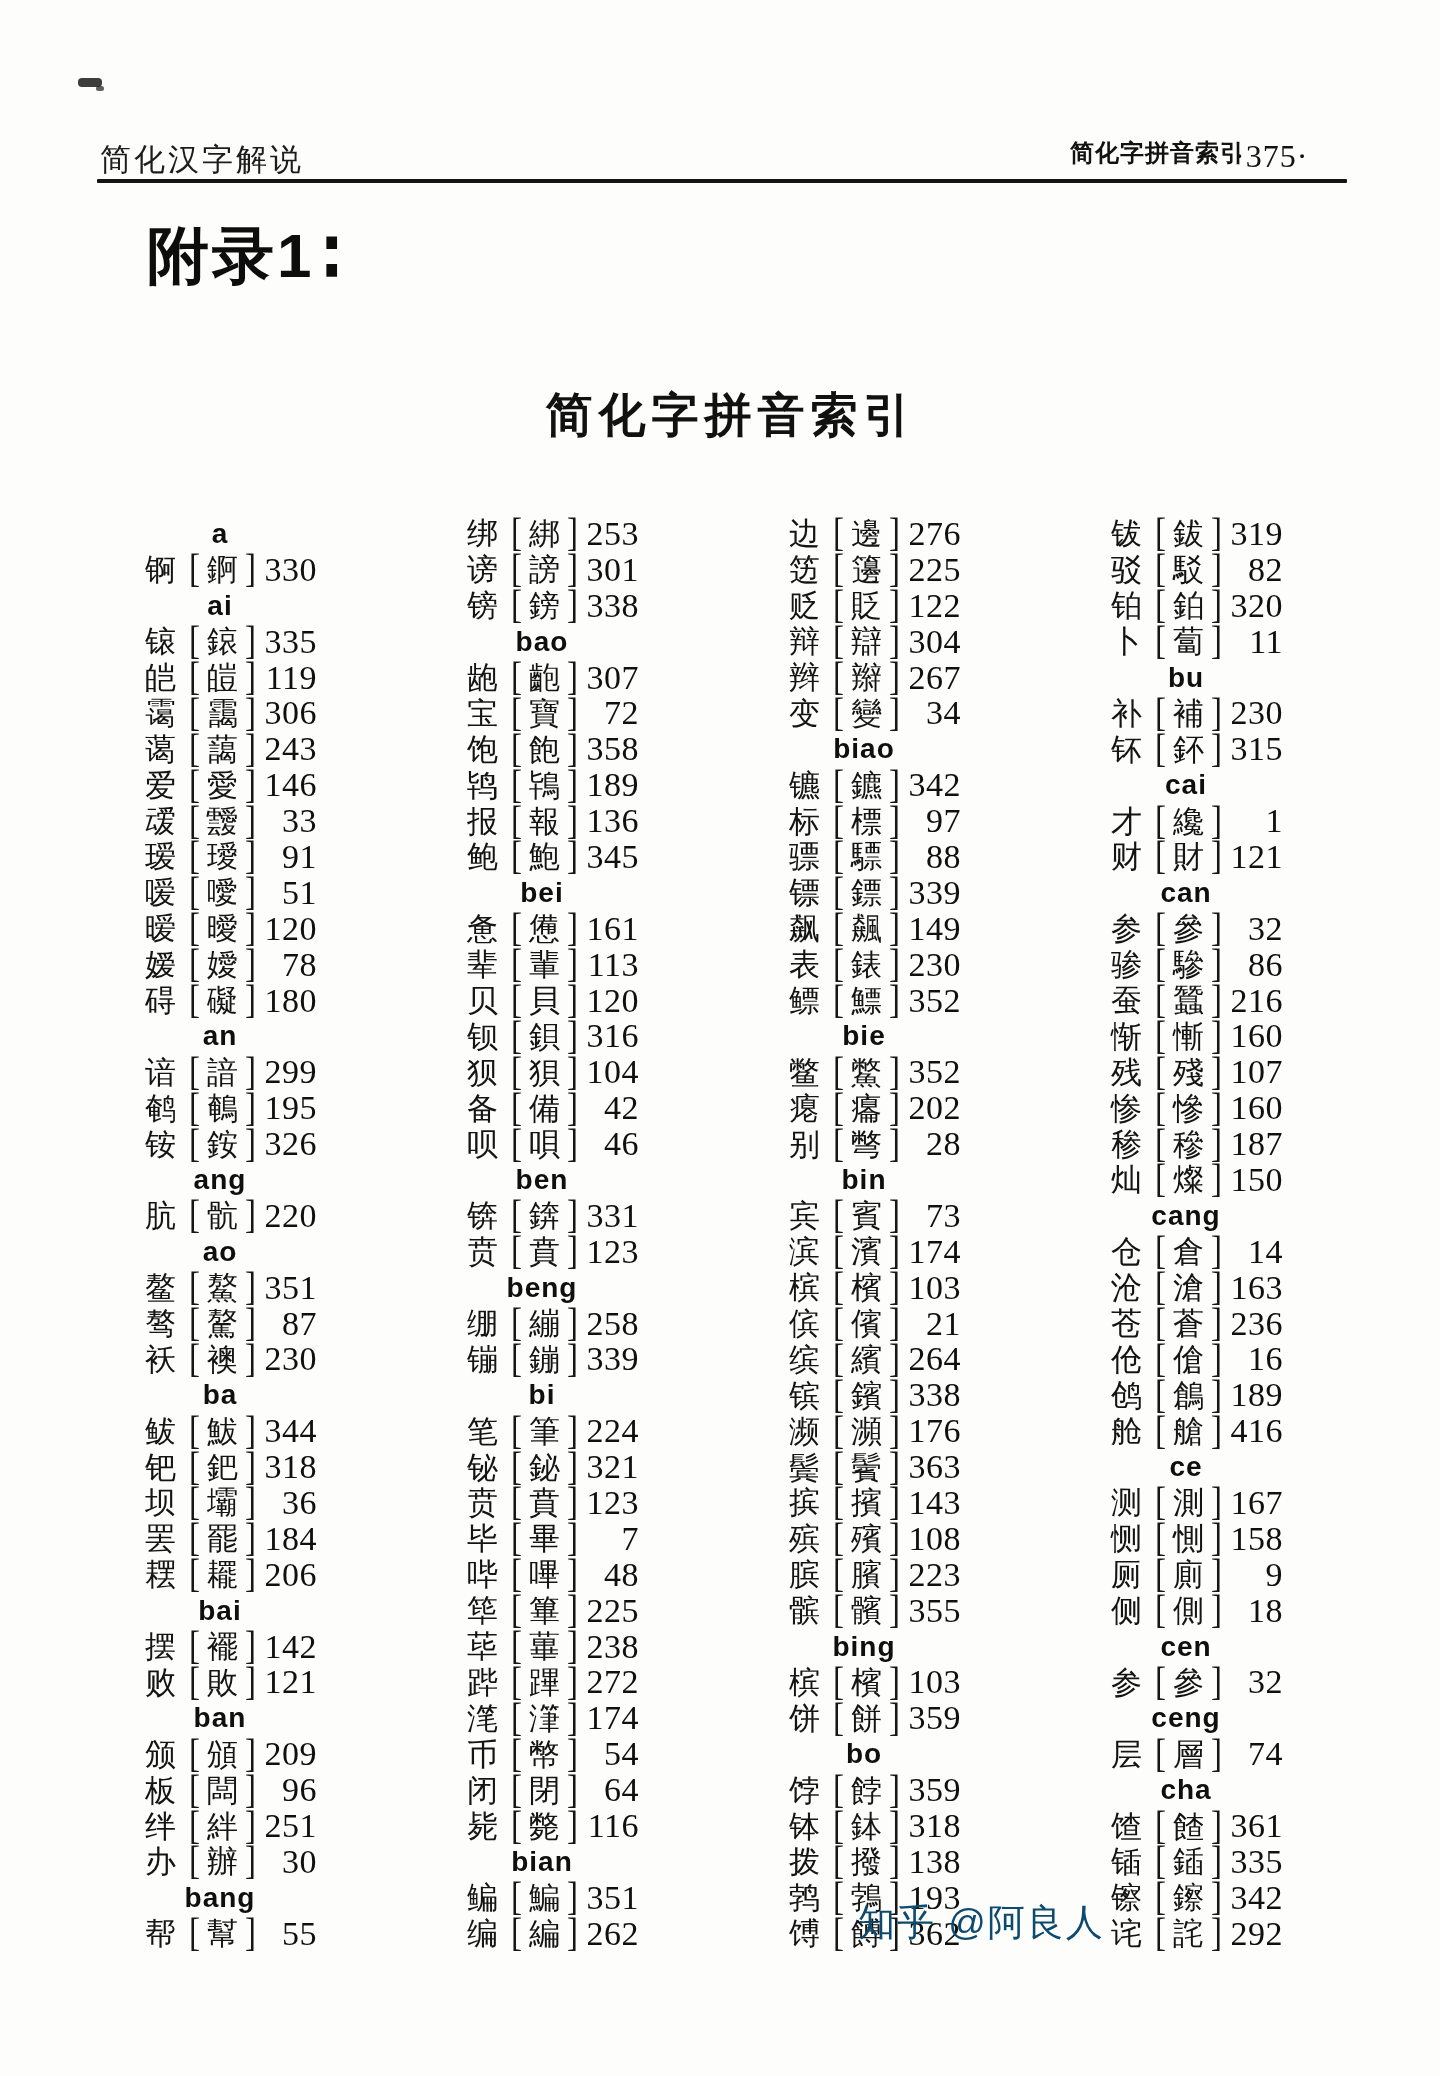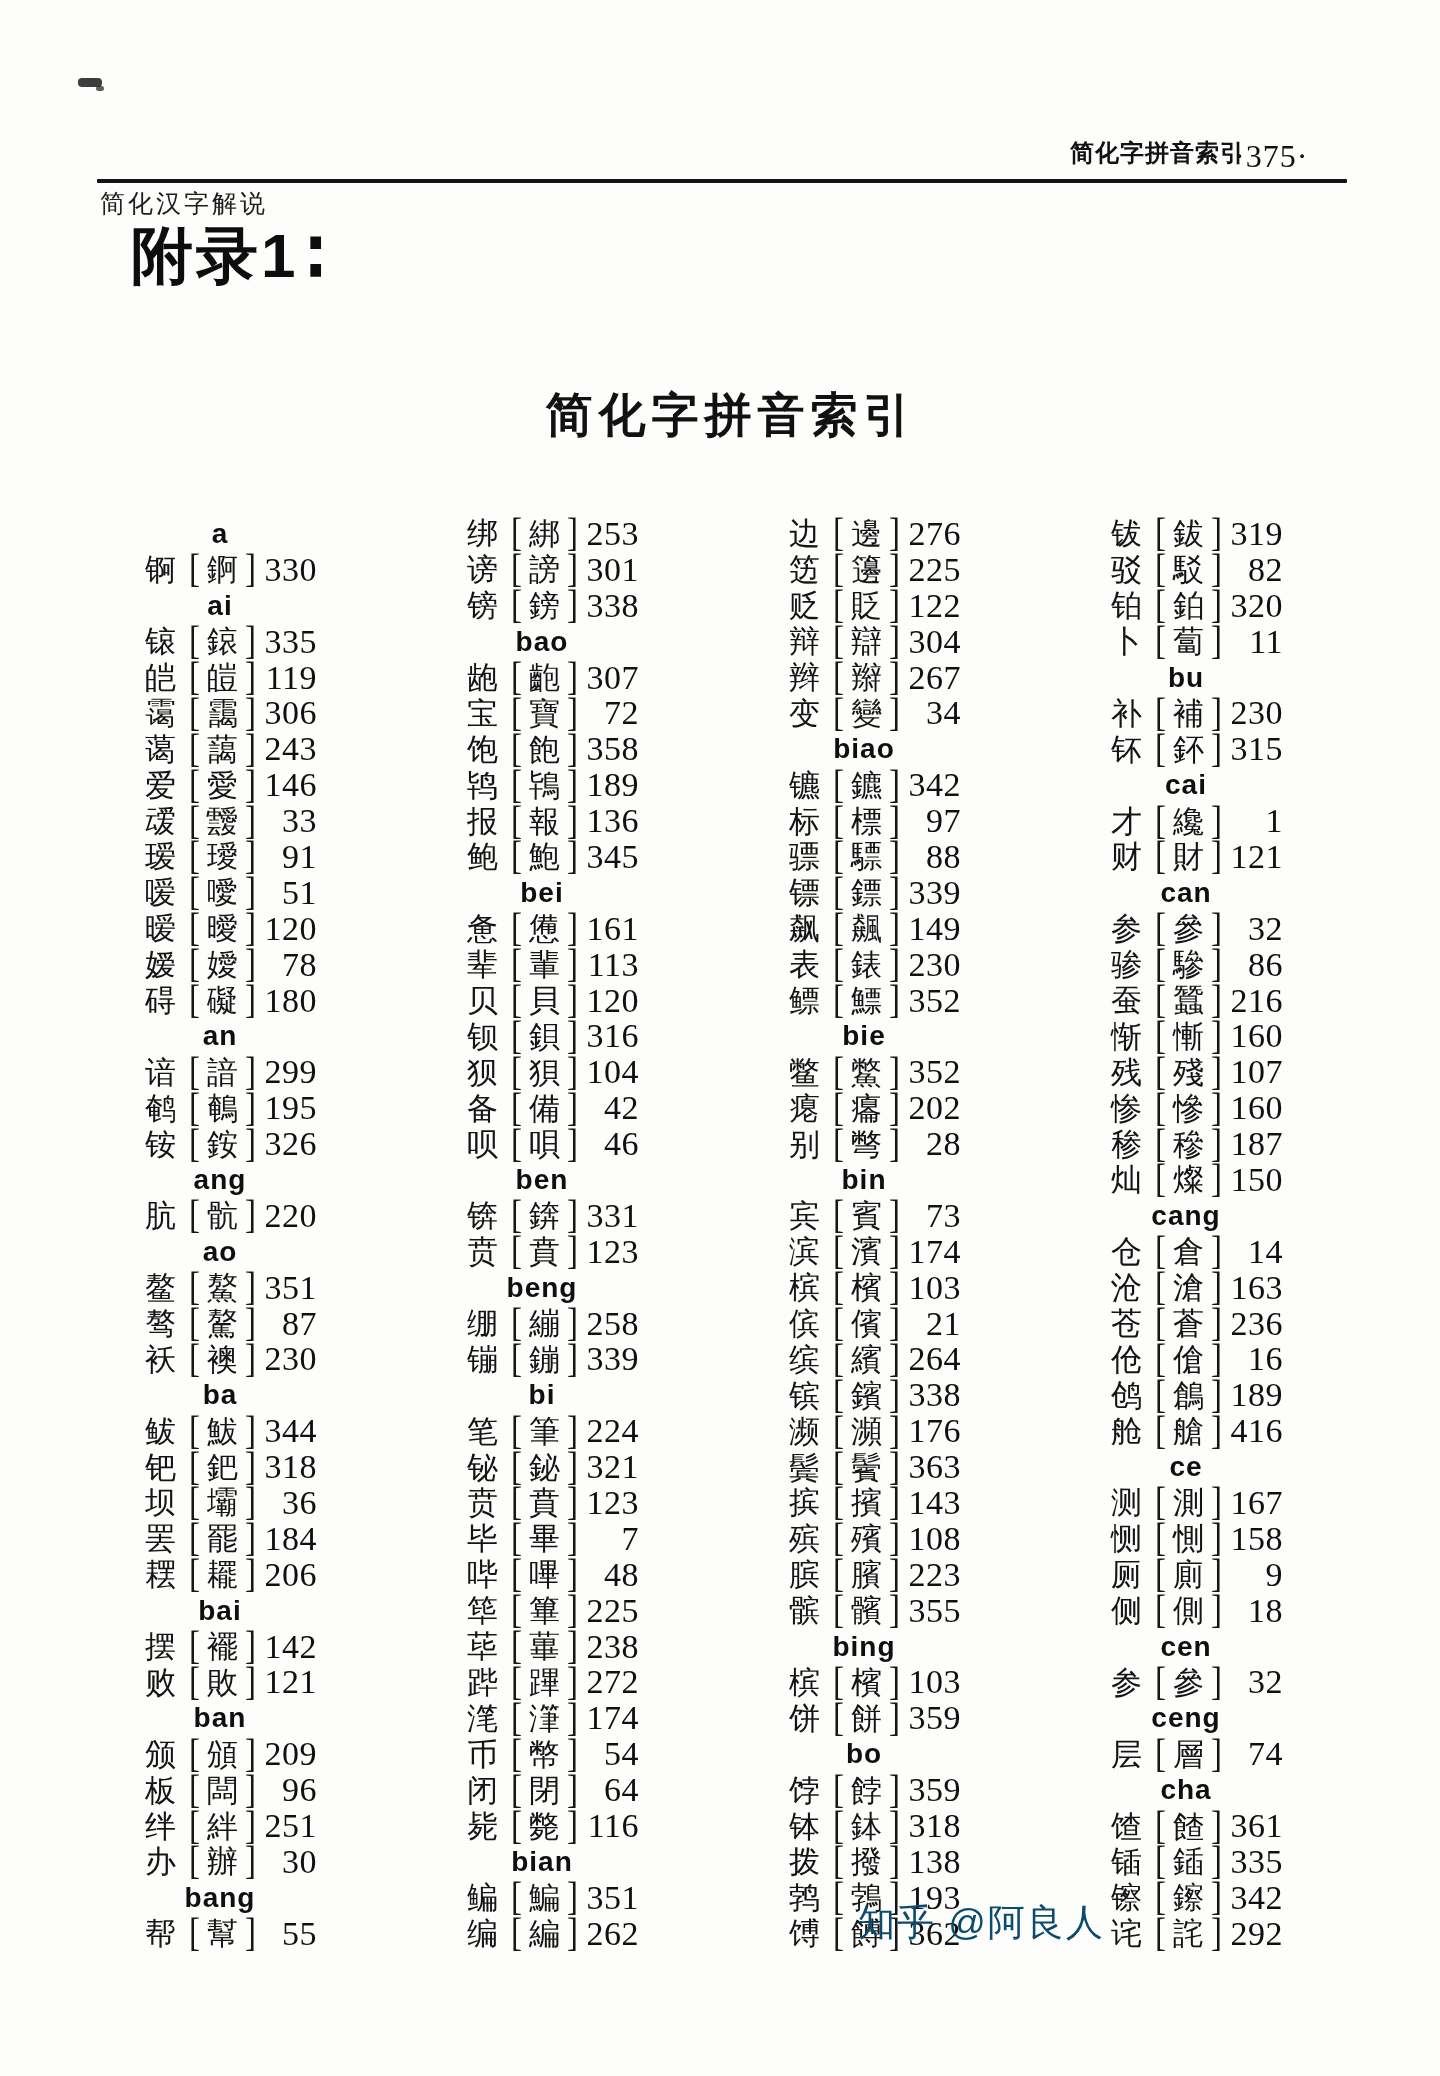--- a/index.html
+++ b/index.html
@@ -8,37 +8,37 @@
     width:1440px;height:2076px;
     margin:0 auto;
     background:#fdfdfb;
     overflow:hidden;
     font-family:"Liberation Serif", serif;
     color:#161616;
   }
   
   .running-left{
     position:absolute;left:100px;top:139px;
-    font-size:25px;letter-spacing:3px;color:#1c1c1c;margin-top:48px;
+    font-size:31px;letter-spacing:3px;color:#1c1c1c;
   }
   .running-right{
     position:absolute;left:1070px;top:137px;
     font-family:"Liberation Sans", sans-serif;
     font-weight:bold;font-size:24px;letter-spacing:1px;color:#121212;
   }
   .running-page{
     position:absolute;left:1234px;top:138px;
     font-size:32px;letter-spacing:1px;color:#121212;
   }
   .rule{
     position:absolute;left:97px;top:179px;width:1250px;height:4px;
     background:#141414;border-radius:1px;
   }
   .appendix{
-    position:absolute;left:131px;top:214px;
+    position:absolute;left:147px;top:214px;
     font-family:"Liberation Sans", sans-serif;
     font-weight:900;font-size:62px;letter-spacing:3px;color:#0d0d0d;
   }
   .main-title{
     position:absolute;left:0;top:384px;width:1440px;
     text-align:center;text-indent:22px;
     font-weight:bold;font-size:47px;letter-spacing:6px;color:#111;
   }
   
   .col{

